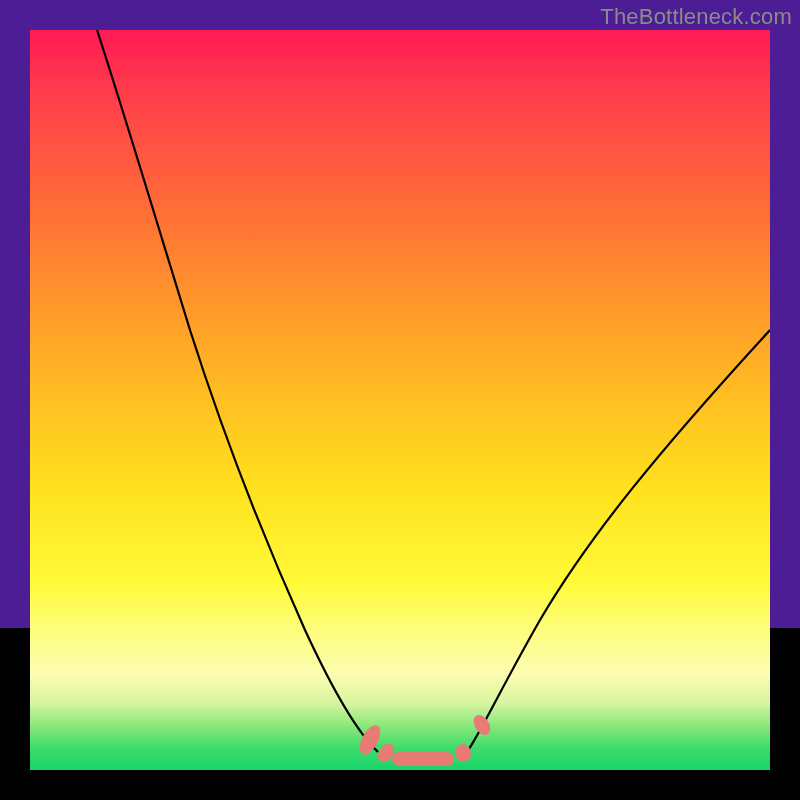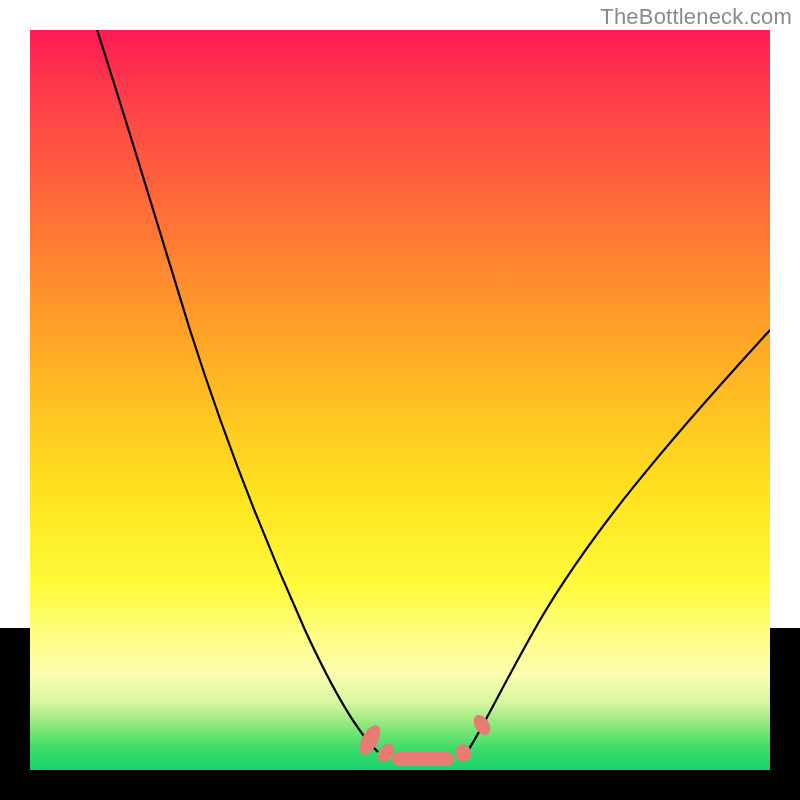--- a/index.html
+++ b/index.html
@@ -10,21 +10,21 @@
     overflow: hidden;
     background: #000;
     font-family: Arial, Helvetica, sans-serif;
   }
   .frame {
     position: absolute;
     left: 0;
     top: 0;
     width: 800px;
     height: 628px;
-    background: #ffffff;
+    background: #4c1d95;
   }
   .plot {
     position: absolute;
     left: 30px;
     top: 30px;
     width: 740px;
     height: 740px;
     background: linear-gradient(to bottom,
       #ff1a54 0%,
       #ff3b4b 8%,

